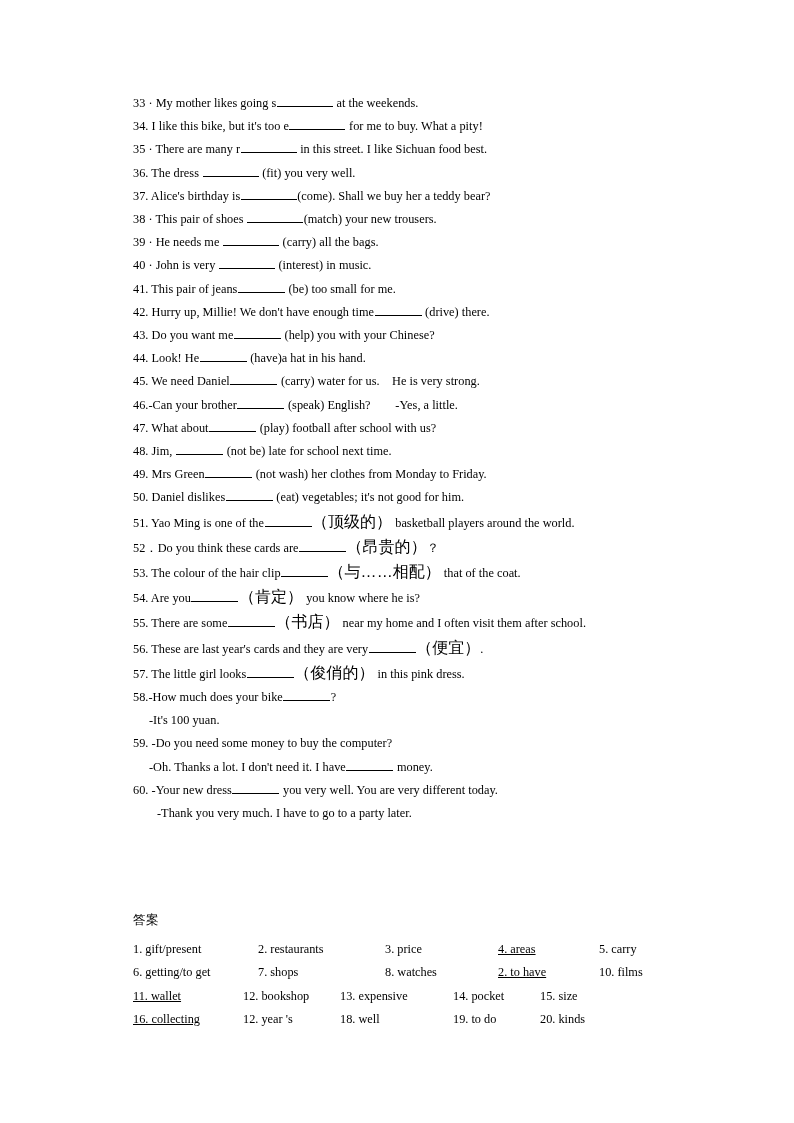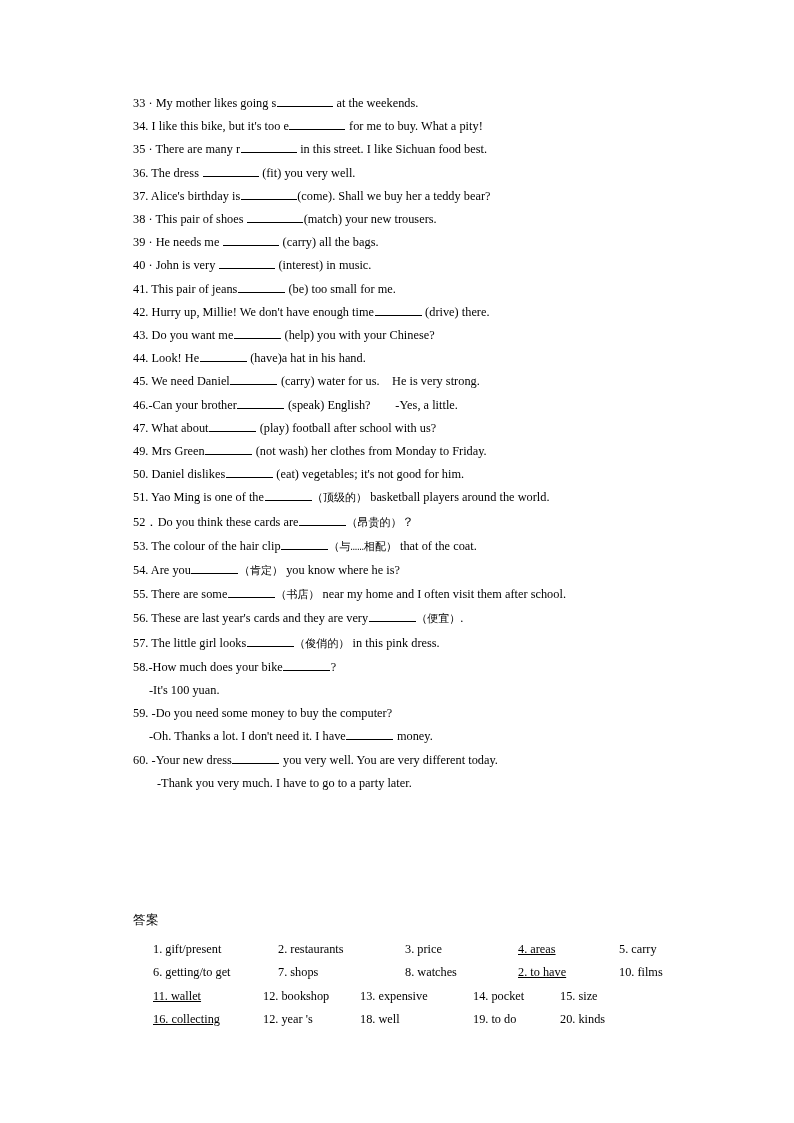--- a/index.html
+++ b/index.html
@@ -47,41 +47,40 @@
   .blank {
     display: inline-block;
     border-bottom: 1px solid #000;
     height: 0.92em;
     vertical-align: baseline;
     margin: 0 0.5px;
   }
   .blank.w1 { width: 56px; }
   .blank.w2 { width: 47px; }
   .cn {
-    font-family: Liberation Mono, monospace;
-    font-size: 11px;
+    font-family: Liberation Sans, sans-serif;
+    font-size: 16px;
   }
 
   
   .answers-head {
     position: absolute;
     left: 133px;
     top: 912px;
     font-family: "DejaVu Sans", "Liberation Sans", sans-serif;
     font-size: 12.6px;
     line-height: 16px;
     font-weight: 400;
     letter-spacing: 0.4px;
   }
   .answers {
     position: absolute;
     left: 133px;
     top: 938px;
     width: 560px;
-    margin-left: 20px;
   }
   .ans-row {
     position: relative;
     height: 23.4px;
     font-size: 12.3px;
     line-height: 23.4px;
   }
   .ans-cell {
     position: absolute;
     white-space: nowrap;
@@ -113,20 +112,21 @@
       <div class="q-line" id="q38"><span>38 · This pair of shoes </span><span class="blank w1"></span><span>(match) your new trousers.</span></div>
       <div class="q-line" id="q39"><span>39 · He needs me </span><span class="blank w1"></span><span> (carry) all the bags.</span></div>
       <div class="q-line" id="q40"><span>40 · John is very </span><span class="blank w1"></span><span> (interest) in music.</span></div>
       <div class="q-line" id="q41"><span>41. This pair of jeans</span><span class="blank w2"></span><span> (be) too small for me.</span></div>
       <div class="q-line" id="q42"><span>42. Hurry up, Millie! We don't have enough time</span><span class="blank w2"></span><span> (drive) there.</span></div>
       <div class="q-line" id="q43"><span>43. Do you want me</span><span class="blank w2"></span><span> (help) you with your Chinese?</span></div>
       <div class="q-line" id="q44"><span>44. Look! He</span><span class="blank w2"></span><span> (have)a hat in his hand.</span></div>
       <div class="q-line" id="q45"><span>45. We need Daniel</span><span class="blank w2"></span><span> (carry) water for us.    He is very strong.</span></div>
       <div class="q-line" id="q46"><span>46.-Can your brother</span><span class="blank w2"></span><span> (speak) English?        -Yes, a little.</span></div>
       <div class="q-line" id="q47"><span>47. What about</span><span class="blank w2"></span><span> (play) football after school with us?</span></div>
+      <div class="q-line" id="q48"><span>48. Jim, </span><span class="blank w2"></span><span> (not be) late for school next time.</span></div>
       <div class="q-line" id="q49"><span>49. Mrs Green</span><span class="blank w2"></span><span> (not wash) her clothes from Monday to Friday.</span></div>
       <div class="q-line" id="q50"><span>50. Daniel dislikes</span><span class="blank w2"></span><span> (eat) vegetables; it's not good for him.</span></div>
       <div class="q-line" id="q51"><span>51. Yao Ming is one of the</span><span class="blank w2"></span><span class="cn">（顶级的）</span><span> basketball players around the world.</span></div>
       <div class="q-line" id="q52"><span>52．Do you think these cards are</span><span class="blank w2"></span><span class="cn">（昂贵的）</span><span>？</span></div>
       <div class="q-line" id="q53"><span>53. The colour of the hair clip</span><span class="blank w2"></span><span class="cn">（与……相配）</span><span> that of the coat.</span></div>
       <div class="q-line" id="q54"><span>54. Are you</span><span class="blank w2"></span><span class="cn">（肯定）</span><span> you know where he is?</span></div>
       <div class="q-line" id="q55"><span>55. There are some</span><span class="blank w2"></span><span class="cn">（书店）</span><span> near my home and I often visit them after school.</span></div>
       <div class="q-line" id="q56"><span>56. These are last year's cards and they are very</span><span class="blank w2"></span><span class="cn">（便宜）</span><span>.</span></div>
       <div class="q-line" id="q57"><span>57. The little girl looks</span><span class="blank w2"></span><span class="cn">（俊俏的）</span><span> in this pink dress.</span></div>
       <div class="q-line" id="q58"><span>58.-How much does your bike</span><span class="blank w2"></span><span>?</span></div>

